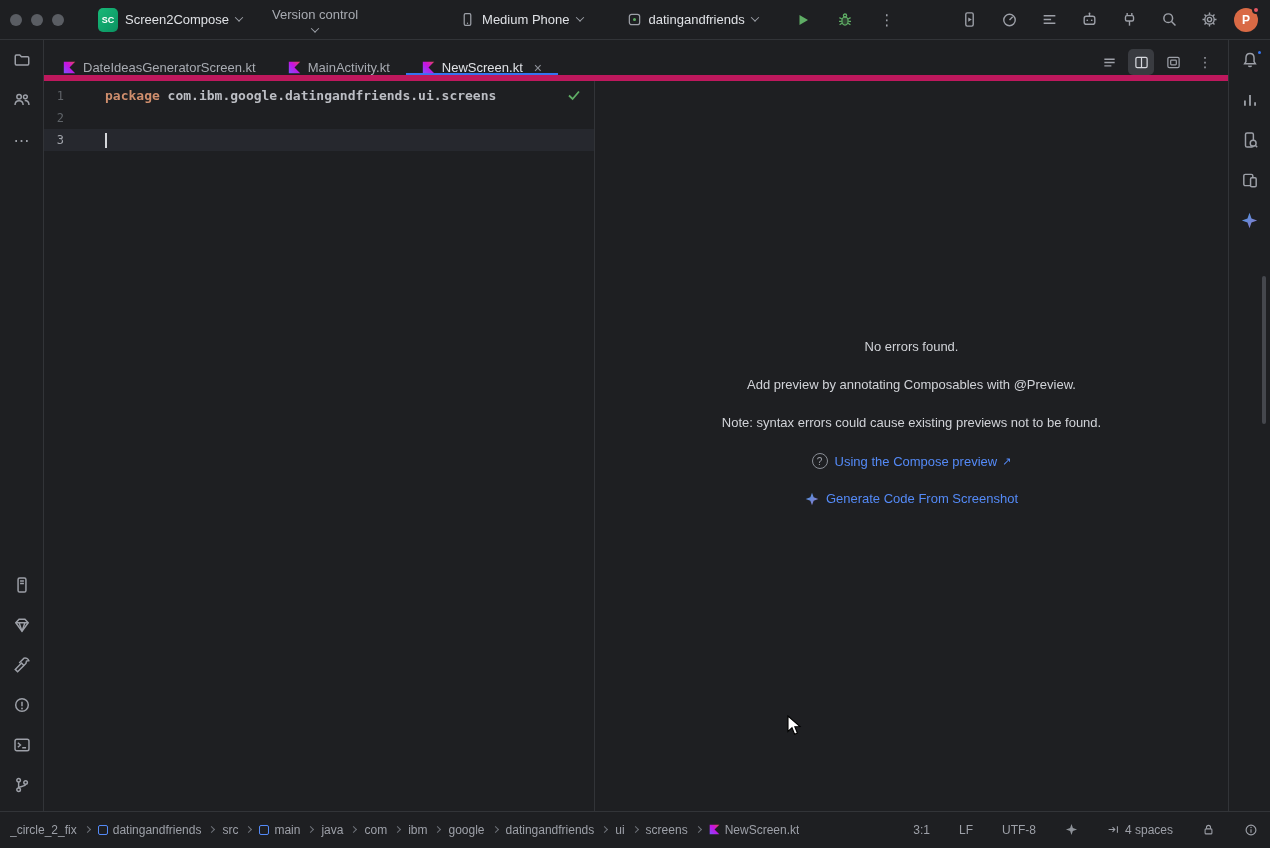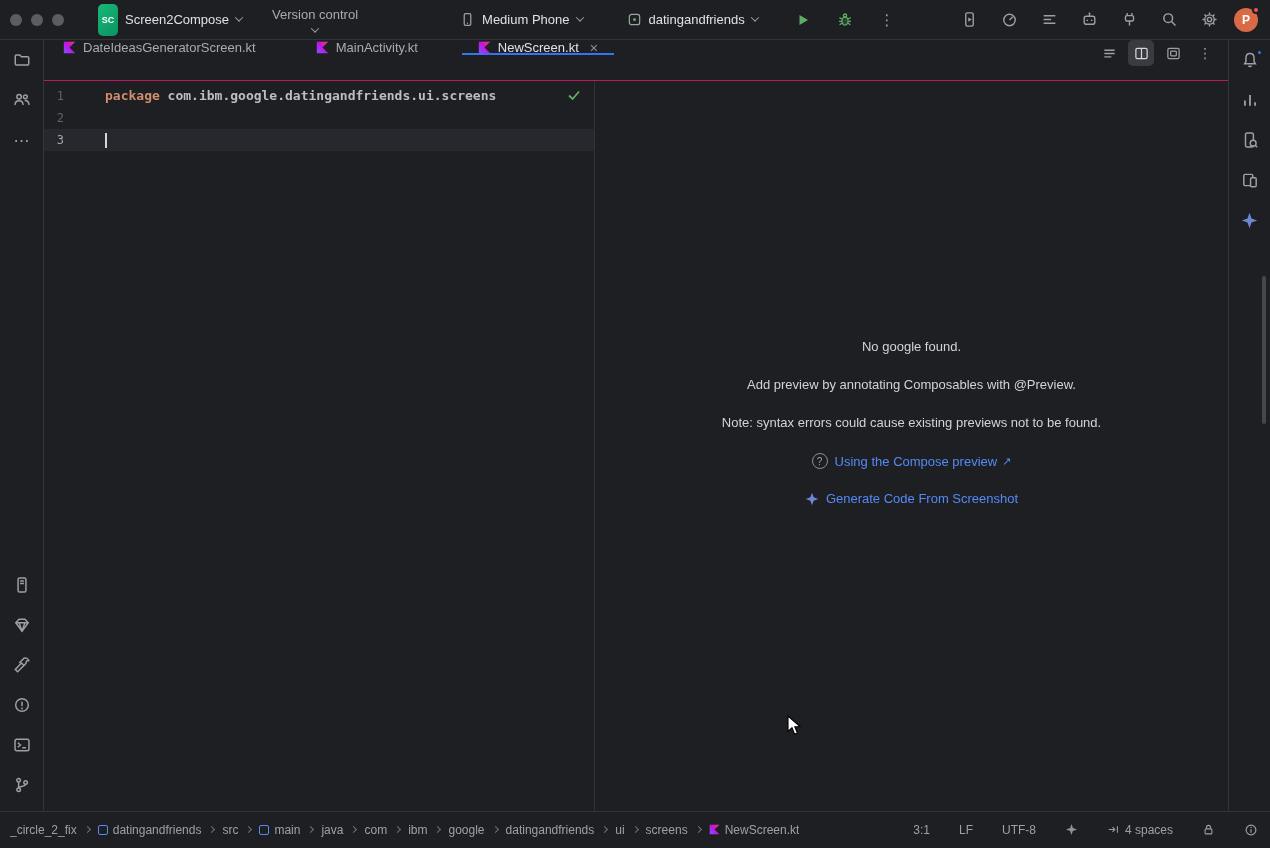--- a/index.html
+++ b/index.html
@@ -6,41 +6,41 @@
   html,body { width:1270px; height:848px; overflow:hidden; background:#1e1f22;
               font-family:"Liberation Sans", sans-serif; }
   .app { position:relative; width:1270px; height:848px; background:#1e1f22; color:#bcbec4; font-size:13px; }
 
   
   .titlebar { height:40px; display:flex; align-items:center; border-bottom:1px solid #323438; padding-left:10px; }
   .traffic { display:flex; gap:9px; margin-right:26px; }
   .tl { width:12px; height:12px; border-radius:50%; background:#5a5d63; }
   .chip { display:flex; align-items:center; gap:7px; padding:4px 8px; border-radius:6px; color:#dfe1e5; white-space:nowrap; }
   .chip.dim { color:#a8abb2;flex-direction:column; }
-  .sc-badge { width:20px; height:32px; border-radius:5px; background:linear-gradient(135deg,#17b978,#0b9261);
+  .sc-badge { width:20px; height:24px; border-radius:5px; background:linear-gradient(135deg,#17b978,#0b9261);
               color:#fff; font-size:9px; font-weight:bold; display:flex; align-items:center; justify-content:center; }
   .chev { width:6px; height:6px; border-right:1.5px solid #9da0a8; border-bottom:1.5px solid #9da0a8;
           transform:rotate(45deg) translate(-1px,-1px); margin-top:-2px; flex:none; }
   .center-group { display:flex; align-items:center; margin-left:86px; gap:12px; }
   .icon-btn { width:30px; height:30px; border-radius:6px; display:flex; align-items:center; justify-content:center; color:#9da0a8; flex:none; }
   .right-group { margin-left:auto; display:flex; align-items:center; gap:10px; padding-right:12px; }
   .avatar { position:relative; width:24px; height:24px; border-radius:50%; background:#d96a45; color:#fff;
             font-weight:bold; font-size:12px; display:flex; align-items:center; justify-content:center; }
   .avatar .dot { position:absolute; top:-2px; right:-2px; width:8px; height:8px; border-radius:50%; background:#e55765; border:2px solid #1e1f22; }
 
   
   .main-row { display:flex; height:calc(100% - 77px); }
   .stripe { width:44px; flex:none; display:flex; flex-direction:column; align-items:center; border-right:1px solid #323438; }
   .stripe.right { width:42px; border-right:none; border-left:1px solid #323438; }
   .stripe-cell { width:44px; height:40px; display:flex; align-items:center; justify-content:center; color:#9da0a8; }
   .stripe-spacer { flex:1; }
   .center-col { flex:1; display:flex; flex-direction:column; min-width:0; }
 
   
-  .tabbar { height:41px; flex:none; display:flex; align-items:flex-start; border-bottom:1px solid #be185d; padding-left:3px;gap:28px; }
+  .tabbar { height:41px; flex:none; display:flex; align-items:flex-end; border-bottom:6px solid #be185d; padding-left:3px; }
   .tab { display:flex; align-items:center; gap:7px; padding:0 16px; color:#a8abb2; position:relative; }
   .tab.active { color:#dfe1e5; box-shadow:inset 0 -3px 0 -1px #3574f0; }
   .tab .close { font-size:14px; color:#8e9299; margin-left:4px; line-height:1; }
   .tab-controls { margin-left:auto; display:flex; align-items:center; gap:6px; padding-right:10px; }
   .mode-btn { width:26px; height:26px; border-radius:5px; display:flex; align-items:center; justify-content:center; color:#9da0a8; }
   .mode-btn.selected { background:#393b40; color:#d6d8dd; }
 
   
   .editor-row { flex:1; display:flex; min-height:0; }
   .editor-pane { width:551px; flex:none; border-right:1px solid #323438; position:relative; padding-top:4px;
@@ -343,21 +343,21 @@
             <span class="caret"></span>
           </div>
           <div class="inspect-widget">
             <svg width="16" height="16" viewBox="0 0 16 16" fill="none" stroke="#5fad65" stroke-width="1.8">
               <polyline points="3,8.5 6.6,12 13,4.5"></polyline>
             </svg>
           </div>
         </div>
 
         <div class="preview-pane">
-          <div class="pv-msg">No google found.</div>
+          <div class="pv-msg">No errors found.</div>
           <div class="pv-msg">Add preview by annotating Composables with @Preview.</div>
           <div class="pv-msg">Note: syntax errors could cause existing previews not to be found.</div>
           <div class="pv-link-row">
             <span class="help-circle">?</span>
             <span class="pv-link">Using the Compose preview</span>
             <span class="ext-arrow">↗</span>
           </div>
           <div class="pv-link-row">
             <span>
               <svg width="14" height="14" viewBox="0 0 16 16">

